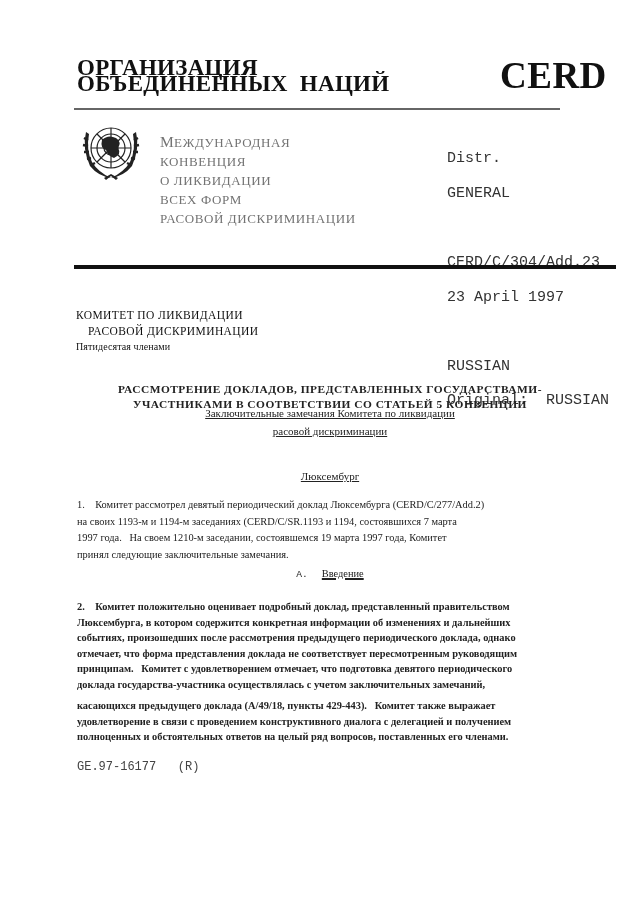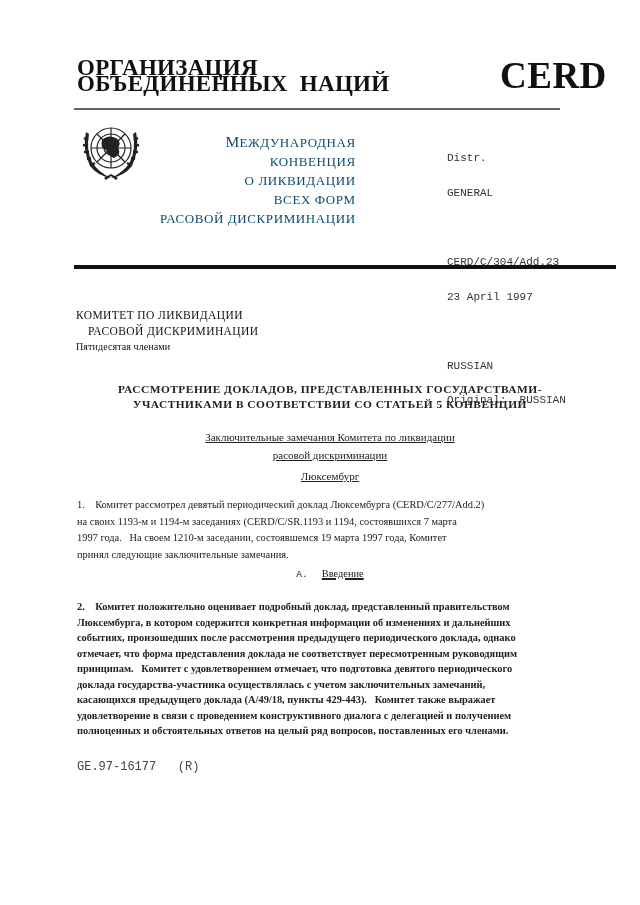--- a/index.html
+++ b/index.html
@@ -2,30 +2,30 @@
 <html><head>
 <meta charset="utf-8">
 <style>
   html, body { margin: 0; padding: 0; background: #ffffff; }
   body { width: 640px; height: 905px; position: relative; overflow: hidden; color: #111; font-family: "Liberation Serif", serif; }
   .abs { position: absolute; }
   .org { left: 77px; top: 60px; font-weight: bold; font-size: 23px; line-height: 16px; letter-spacing: 0.3px; color: #111; }
   .cerd { left: 500px; top: 54px; font-weight: bold; font-size: 37px; letter-spacing: 0.5px; color: #111; }
   .rule-thin { left: 74px; top: 108px; width: 486px; height: 2px; background: #666; }
   .emblem { left: 78px; top: 118px; width: 66px; height: 66px; }
-  .conv { left: 160px; top: 132px; font-size: 13px; line-height: 19px; letter-spacing: 0.6px; color: #0c4a6e; text-align: right; }
+  .conv { left: 160px; top: 132px; font-size: 13px; line-height: 19px; letter-spacing: 0.6px; color: #737373; }
   .conv .first { font-size: 15.5px; letter-spacing: 0.3px; }
-  .meta { left: 447px; top: 130px; font-family: "Liberation Mono", monospace; font-size: 11px; line-height: 11.6px; color: #333; white-space: pre; }
+  .meta { left: 447px; top: 130px; font-family: "Liberation Mono", monospace; font-size: 15px; line-height: 11.6px; color: #333; white-space: pre; }
   .meta .gap { height: 11px; }
   .rule-thick { left: 74px; top: 265px; width: 542px; height: 4px; background: #111; }
   .committee { left: 76px; top: 307px; font-size: 11.5px; line-height: 16px; letter-spacing: 0.4px; color: #111; }
   .committee .indent { padding-left: 12px; }
   .committee .session { font-size: 10px; letter-spacing: 0.1px; }
   .title { left: 100px; top: 382px; width: 460px; text-align: center; font-weight: bold; font-size: 11.4px; line-height: 15px; letter-spacing: 0.5px; color: #222; }
-  .subtitle { left: 100px; top: 428px; width: 460px; text-align: center; font-size: 11px; line-height: 18px; color: #222; }
+  .subtitle { left: 100px; top: 404px; width: 460px; text-align: center; font-size: 11px; line-height: 18px; color: #222; }
   .subtitle span { text-decoration: underline; }
   .country { left: 100px; top: 470px; width: 460px; text-align: center; font-size: 11px; color: #222; }
   .country span { text-decoration: underline; }
   .para { left: 77px; width: 500px; font-size: 10.4px; color: #222; }
   .para .line { white-space: nowrap; display: block; }
   .p1 { top: 497px; line-height: 16.5px; }
   .section { left: 100px; top: 568px; width: 460px; text-align: center; font-size: 10.4px; color: #222; }
   .section .label { margin-right: 14px; font-family: "Liberation Mono", monospace; font-size: 9.6px; }
   .section .heading { text-decoration: underline; text-decoration-thickness: 1.5px; }
   .p2 { top: 599px; line-height: 15.5px; font-weight: bold; }
@@ -117,18 +117,18 @@
   <span class="label">A.</span><span class="heading">Введение</span>
 </div>
 
 <div class="abs para p2">
   <span class="line" style="white-space: pre;">2.    Комитет положительно оценивает подробный доклад, представленный правительством</span>
   <span class="line" style="white-space: pre;">Люксембурга, в котором содержится конкретная информации об изменениях и дальнейших</span>
   <span class="line" style="white-space: pre;">событиях, произошедших после рассмотрения предыдущего периодического доклада, однако</span>
   <span class="line" style="white-space: pre;">отмечает, что форма представления доклада не соответствует пересмотренным руководящим</span>
   <span class="line" style="white-space: pre;">принципам.   Комитет с удовлетворением отмечает, что подготовка девятого периодического</span>
   <span class="line" style="white-space: pre;">доклада государства-участника осуществлялась с учетом заключительных замечаний,</span>
-  <span class="line" style="white-space: pre;">касающихся предыдущего доклада (A/49/18, пункты 429-443).   Комитет также выражает</span>
+  <span class="line" style="white-space: pre; margin-top: 6px;">касающихся предыдущего доклада (A/49/18, пункты 429-443).   Комитет также выражает</span>
   <span class="line" style="white-space: pre;">удовлетворение в связи с проведением конструктивного диалога с делегацией и получением</span>
   <span class="line" style="white-space: pre;">полноценных и обстоятельных ответов на целый ряд вопросов, поставленных его членами.</span>
 </div>
 
 <div class="abs footer">GE.97-16177   (R)</div>
 
 </body></html>

